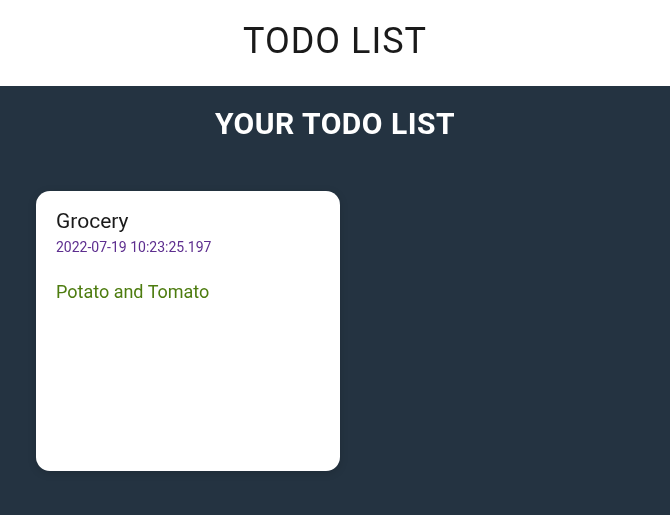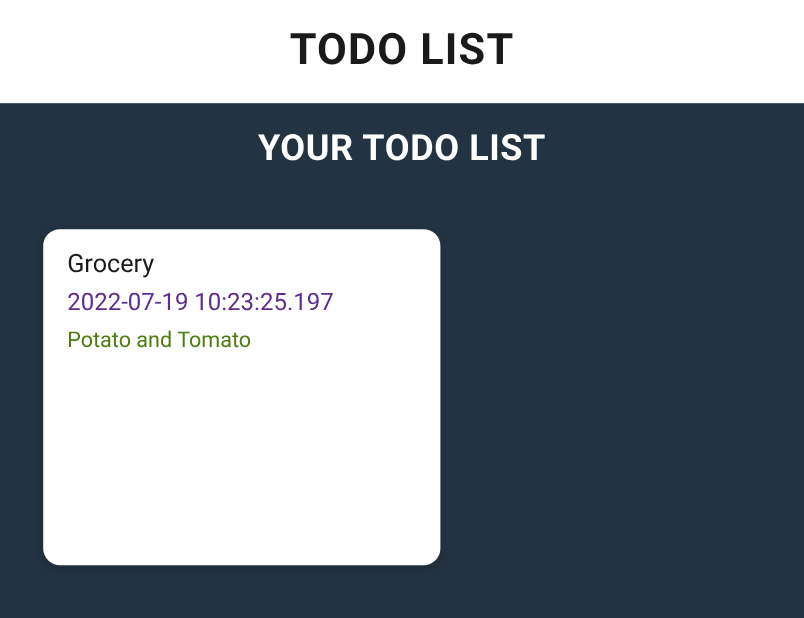--- a/index.html
+++ b/index.html
@@ -13,57 +13,57 @@
       height: 515px;
       background: #ffffff;
     }
     .header {
       background: #ffffff;
       padding: 20px 0 24px 0;
       text-align: center;
     }
     .header h1 {
       font-size: 36px;
-      font-weight: 700;
+      font-weight: 400;
       color: #1a1a1a;
       letter-spacing: 1px;
     }
     .main {
       background: #243341;
       padding: 20px 0 64px 0;
       min-height: 429px;
     }
     .subtitle {
       text-align: center;
       color: #ffffff;
       font-size: 30px;
       font-weight: 700;
       letter-spacing: 0.5px;
       margin-bottom: 50px;
     }
     .card {
       background: #ffffff;
       border-radius: 14px;
-      width: 331px;
+      width: 304px;
       height: 280px;
       margin-left: 36px;
       padding: 18px 20px;
       box-shadow: 0 2px 8px rgba(0,0,0,0.15);
     }
     .card-title {
       font-size: 21px;
       color: #1a1a1a;
       font-weight: 400;
       margin-bottom: 6px;
     }
     .card-date {
-      font-size: 20px;
+      font-size: 14px;
       color: #5d2e8f;
       font-weight: 400;
-      margin-bottom: 10px;
+      margin-bottom: 26px;
     }
     .card-body {
       font-size: 18px;
       color: #4d7c0f;
       font-weight: 400;
     }
   </style>
 </head>
 <body>
 

